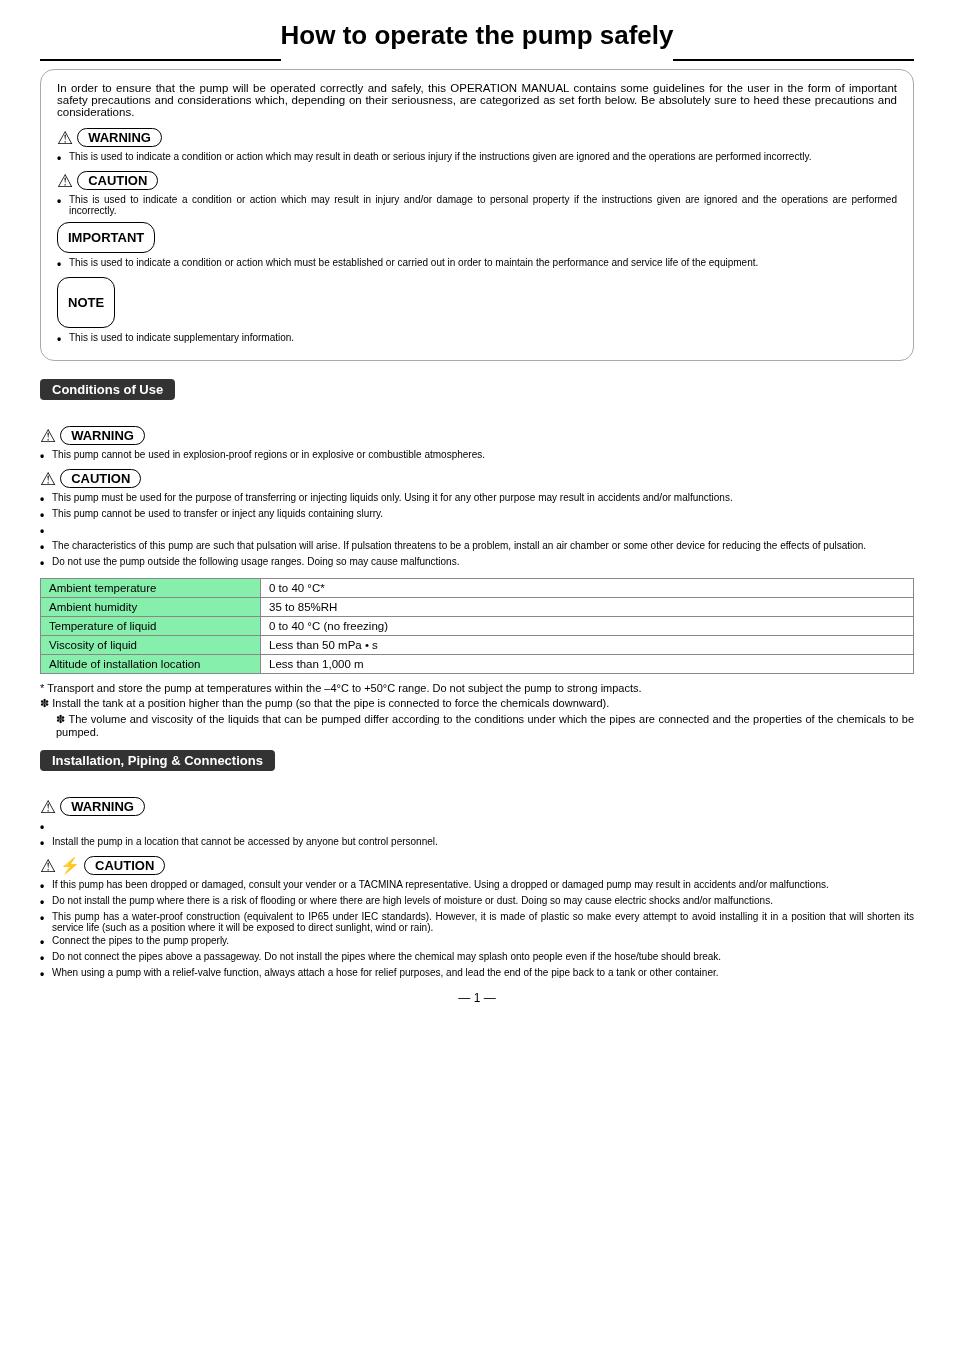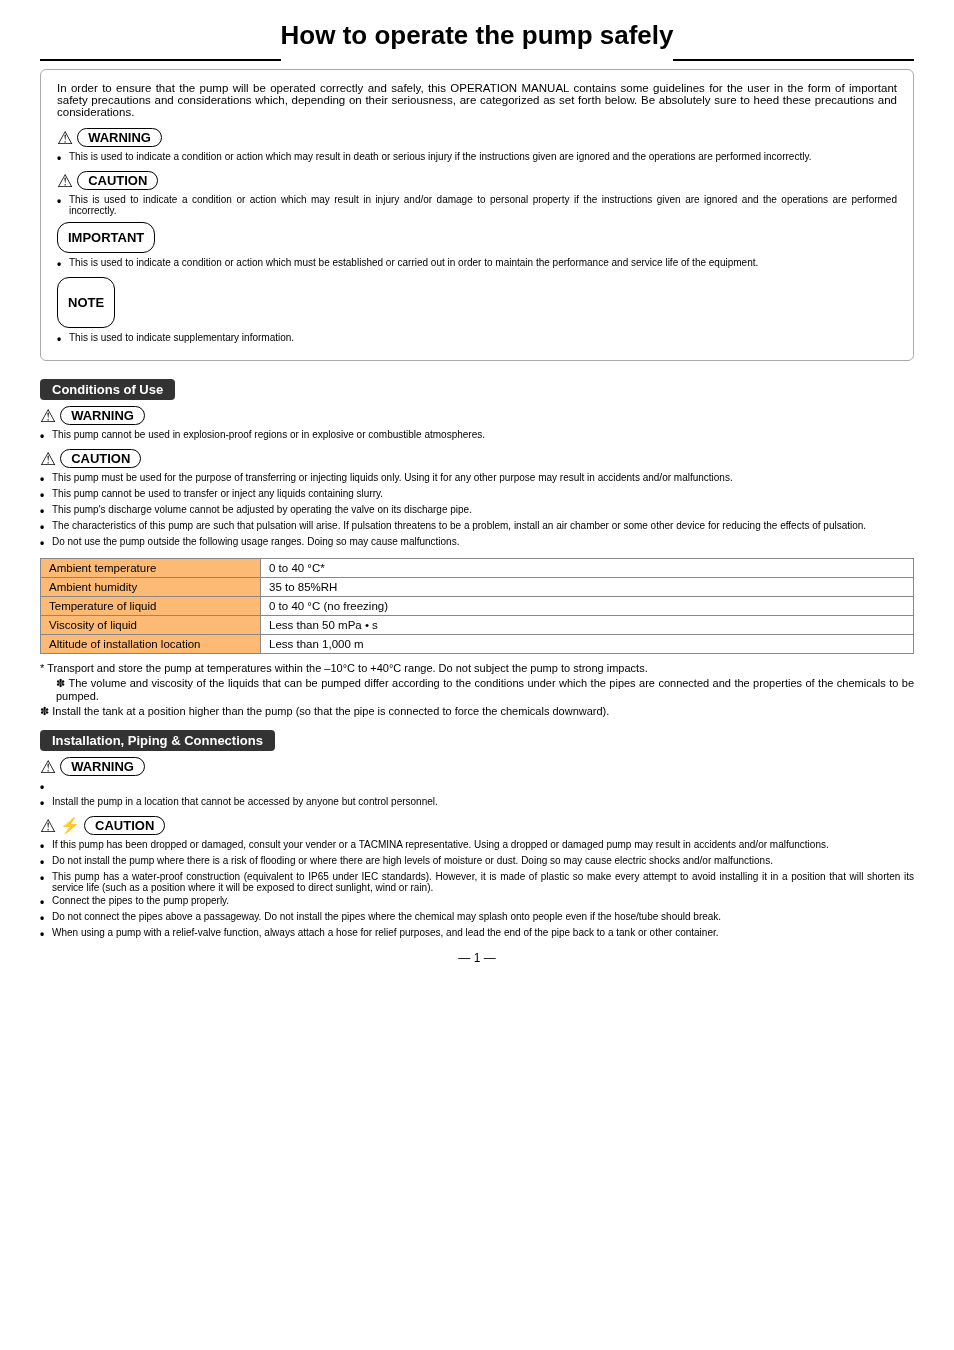--- a/index.html
+++ b/index.html
@@ -24,21 +24,21 @@
       justify-content: center;
       margin-bottom: 8px;
     }
     .title-line {
       flex: 1;
       height: 2px;
       background: #000;
     }
     .outer-box {
       border: 1px solid #aaa;
-      border-radius: 6px;
+      border-radius: 14px;
       padding: 12px 16px;
       margin-bottom: 14px;
     }
     .intro-text {
       font-size: 11.5px;
       text-align: justify;
       margin-bottom: 10px;
     }
     .badge-row {
       display: flex;
@@ -73,39 +73,39 @@
       font-size: 13px;
     }
     .section-header {
       display: inline-block;
       background: #333;
       color: #fff;
       padding: 3px 12px;
       border-radius: 4px;
       font-weight: bold;
       font-size: 13px;
-      margin-bottom: 0;
+      margin-bottom: 20px;
       margin-top: 4px;
     }
     .content-block {
       margin-bottom: 8px;
     }
     .usage-table {
       width: 100%;
       border-collapse: collapse;
       margin: 8px 0;
       font-size: 11.5px;
     }
     .usage-table td {
       border: 1px solid #888;
       padding: 3px 8px;
     }
     .usage-table td:first-child {
       width: 220px;
-      background: #fdba74;
+      background: #86efac;
     }
     .footnote-star {
       font-size: 11px;
       text-align: justify;
     }
     .page-num {
       text-align: center;
       margin-top: 10px;
       font-size: 12px;
     }
@@ -195,21 +195,20 @@
   <div class="bullet-item">
     <span class="bullet-dot">•</span>
     <span class="bullet-content">This pump must be used for the purpose of transferring or injecting liquids only. Using it for any other purpose may result in accidents and/or malfunctions.</span>
   </div>
   <div class="bullet-item">
     <span class="bullet-dot">•</span>
     <span class="bullet-content">This pump cannot be used to transfer or inject any liquids containing slurry.</span>
   </div>
   <div class="bullet-item">
     <span class="bullet-dot">•</span>
-    <span class="bullet-content">This pump's discharge volume cannot be adjusted by operating the valve on its discharge pipe.</span>
   </div>
   <div class="bullet-item">
     <span class="bullet-dot">•</span>
     <span class="bullet-content">The characteristics of this pump are such that pulsation will arise.  If pulsation threatens to be a problem, install an air chamber or some other device for reducing the effects of pulsation.</span>
   </div>
   <div class="bullet-item">
     <span class="bullet-dot">•</span>
     <span class="bullet-content">Do not use the pump outside the following usage ranges. Doing so may cause malfunctions.</span>
   </div>
 
@@ -234,23 +233,23 @@
         </tr>
         <tr>
           <td>Altitude of installation location</td>
           <td>Less than 1,000 m</td>
         </tr>
       </tbody>
   </table>
 
   
   <div id="footnotes-container">
-      <div class="footnote-star" style="font-size: 11px; margin-top: 3px; text-align: justify;">* Transport and store the pump at temperatures within the –10°C to +40°C range. Do not subject the pump to strong impacts.</div>
+      <div class="footnote-star" style="font-size: 11px; margin-top: 3px; text-align: justify;">* Transport and store the pump at temperatures within the –4°C to +50°C range. Do not subject the pump to strong impacts.</div>
+      <div class="footnote-star" style="font-size: 11px; margin-top: 3px; text-align: justify;">✽ Install the tank at a position higher than the pump (so that the pipe is connected to force the chemicals downward).</div>
       <div class="footnote-star" style="font-size: 11px; margin-top: 3px; text-align: justify; margin-left: 16px;">✽ The volume and viscosity of the liquids that can be pumped differ according to the conditions under which the pipes are connected and the properties of the chemicals to be pumped.</div>
-      <div class="footnote-star" style="font-size: 11px; margin-top: 3px; text-align: justify;">✽ Install the tank at a position higher than the pump (so that the pipe is connected to force the chemicals downward).</div>
     </div>
 </div>
 
 <div class="content-block">
   <div class="section-header">Installation, Piping &amp; Connections</div>
 
   
   <div class="badge-row">
     <span class="triangle-icon">⚠</span>
     <span class="badge">WARNING</span>

